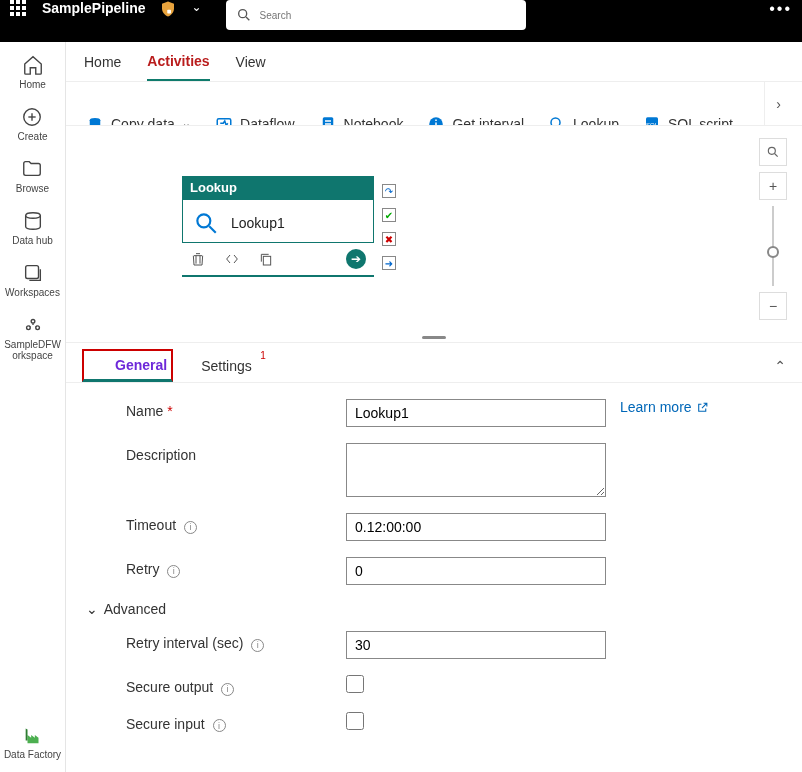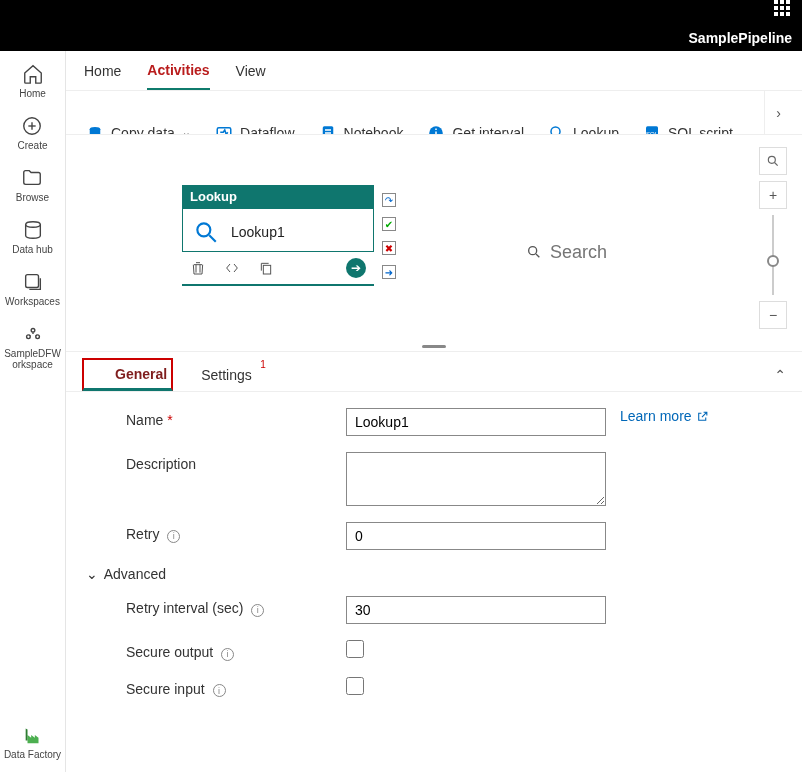--- a/index.html
+++ b/index.html
@@ -1,26 +1,26 @@
 <!DOCTYPE html>
 <html><head>
 <meta charset="utf-8">
 <style>
 * { box-sizing: border-box; margin: 0; padding: 0; font-family: "Segoe UI", Arial, sans-serif; }
 body { width: 802px; height: 772px; overflow: hidden; background: #fff; display: flex; flex-direction: column; }
 
 
-.topbar { height: 51px; background: #000; color: #fff; display: flex; align-items: flex-end; padding: 0 10px; gap: 14px; flex-direction: column; }
+.topbar { height: 42px; background: #000; color: #fff; display: flex; align-items: flex-start; padding: 0 10px; gap: 14px; }
 .waffle { width: 18px; height: 18px; display: grid; grid-template-columns: repeat(3,4px); grid-template-rows: repeat(3,4px); gap: 2px; }
 .waffle span { background: #fff; width: 4px; height: 4px; }
 .app-title { font-size: 14px; font-weight: 600; }
 .shield { width: 18px; height: 18px; }
 .chev { color: #fff; font-size: 12px; }
 .search-wrap { flex: 0 0 300px; height: 30px; background: #fff; border-radius: 4px; display: flex; align-items: center; padding: 0 10px; gap: 8px; margin-left: 10px; }
-.search-wrap input { border: none; outline: none; flex: 1; font-size: 18px; }
+.search-wrap input { border: none; outline: none; flex: 1; font-size: 10px; }
 .search-icon { color: #555; }
 .topbar .more { margin-left: auto; color: #fff; letter-spacing: 2px; }
 
 
 .body { flex: 1; display: flex; min-height: 0; }
 .leftnav { width: 66px; border-right: 1px solid #e5e5e5; display: flex; flex-direction: column; align-items: center; padding-top: 12px; gap: 16px; font-size: 10px; color: #444; }
 .leftnav .navitem { display: flex; flex-direction: column; align-items: center; gap: 3px; cursor: pointer; }
 .leftnav svg { width: 22px; height: 22px; stroke: #444; fill: none; }
 .leftnav .bottom { margin-top: auto; margin-bottom: 12px; }
 .leftnav .bottom svg { stroke: none; }
@@ -57,21 +57,21 @@
 .node-ports .port { width:14px;height:14px;border:1px solid #888;background:#fff;display:flex;align-items:center;justify-content:center;font-size:10px;}
 .node-ports .port.green{color:#0a0;}
 .node-ports .port.red{color:#c00;}
 .node-ports .port.blue{color:#06c;}
 
 
 .gripper { height:6px; display:flex; justify-content:center; }
 .gripper span{width:24px;height:3px;background:#888;border-radius:2px;}
 .panel-tabs { display:flex; align-items:center; padding: 6px 16px 0 16px; gap: 24px; font-size:14px; border-top:1px solid #eee; position:relative;}
 .panel-tabs .ptab { padding: 6px 4px; cursor:pointer; color:#333; position:relative;}
-.panel-tabs .ptab.active { color:#7f1d1d; border:2px solid #c00; border-bottom: 3px solid #0f766e; font-weight:600;padding-left:31px; }
+.panel-tabs .ptab.active { color:#6d28d9; border:2px solid #c00; border-bottom: 3px solid #0f766e; font-weight:600;padding-left:31px; }
 .panel-tabs .badge { position:absolute; top:-2px; right:-10px; font-size:10px; color:#c00;}
 .panel-tabs .collapse { margin-left:auto; cursor:pointer; font-size:14px; color:#555;}
 
 .panel-body { padding: 16px 20px; border-top:1px solid #eee; flex:1; overflow-y:auto; font-size:14px; color:#333; position:relative;}
 .row { display:flex; align-items:flex-start; margin-bottom:16px;}
 .row label { width: 220px; padding-top:4px;margin-left:40px;}
 .row input[type=text], .row textarea { width: 260px; border:1px solid #888; padding:5px 8px; font-size:14px; font-family:inherit;}
 .row textarea { height:54px; resize: both;}
 .row input[type=checkbox]{ width:18px;height:18px;border:1px solid #666;}
 .req { color:#c00; }
@@ -288,20 +288,24 @@
             <svg width="13" height="13" viewBox="0 0 24 24">
               <path d="M14 4h6v6M20 4l-9 9M18 14v5H5V6h5" fill="none" stroke="#0067b8" stroke-width="2"></path>
             </svg>
           </a>
       </div>
       <div class="row">
         <label>Description</label>
         <textarea style=""></textarea>
       </div>
       <div class="row">
+        <label><span>Timeout</span> <span class="info">i</span></label>
+        <input type="text" value="0.12:00:00" style="">
+      </div>
+      <div class="row">
         <label><span>Retry</span> <span class="info">i</span></label>
         <input type="text" value="0" style="">
       </div>
       <div class="adv">
         <span>⌄</span>
         <span>Advanced</span>
       </div>
       <div class="row">
         <label><span>Retry interval (sec)</span> <span class="info">i</span></label>
         <input type="text" value="30" style="">

